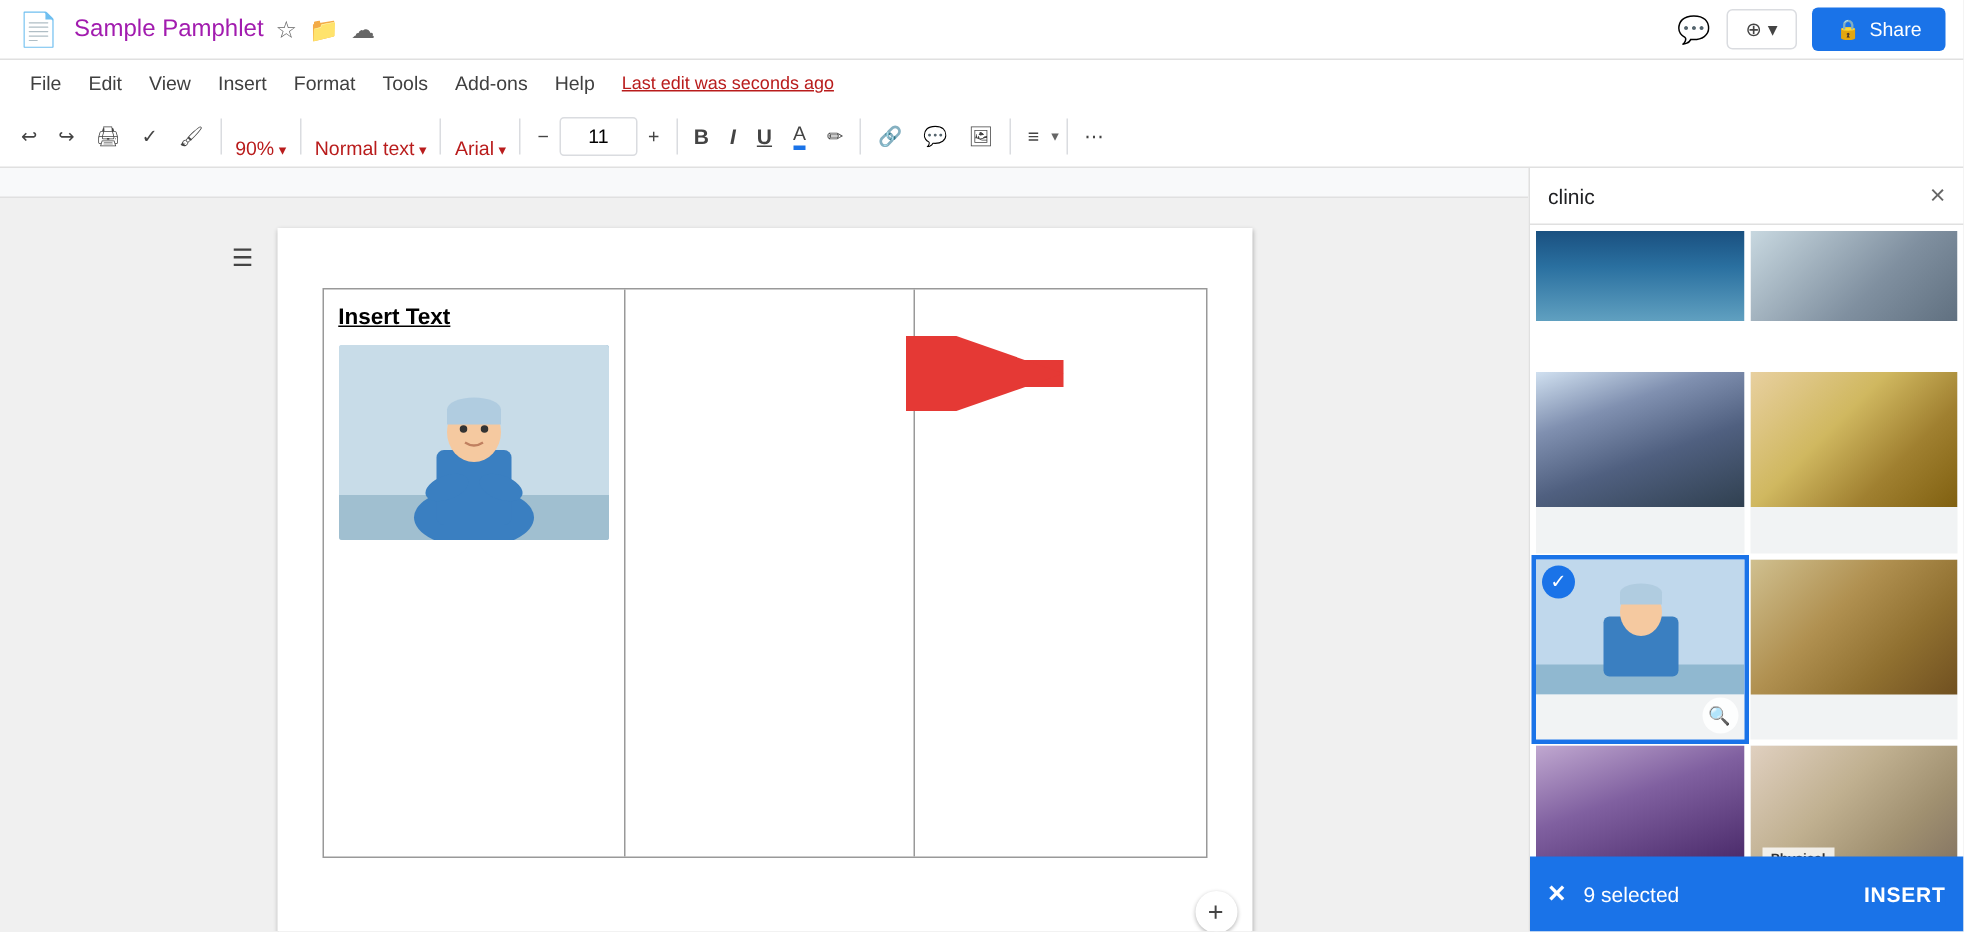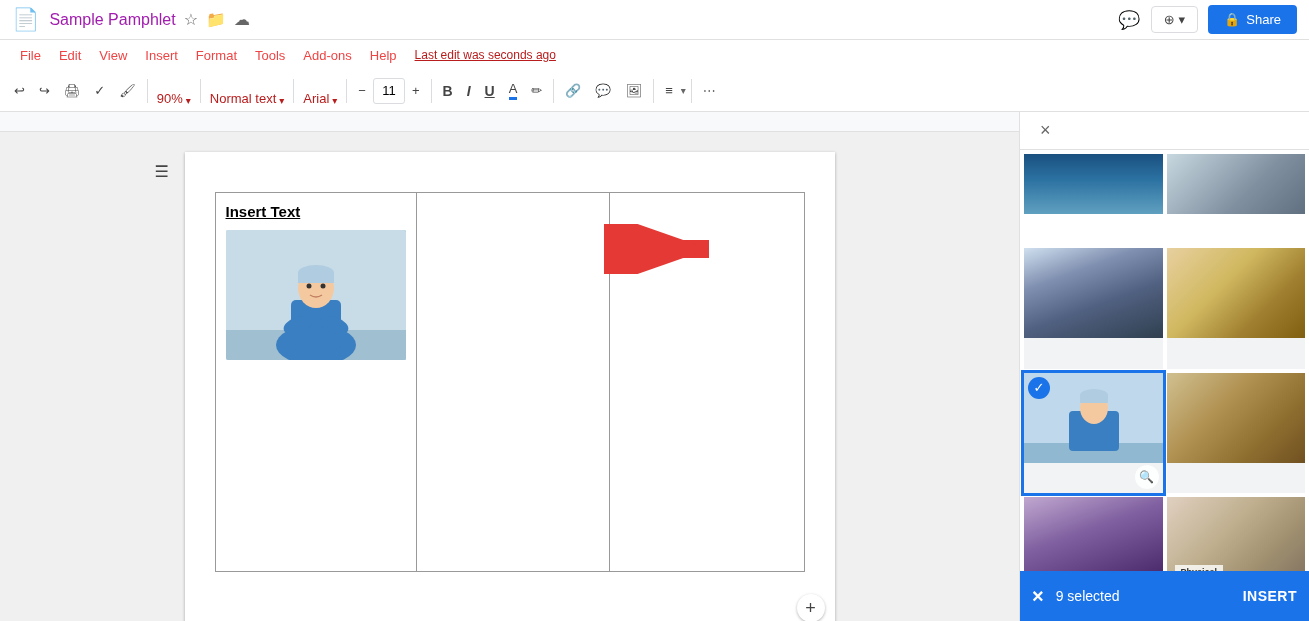--- a/index.html
+++ b/index.html
@@ -25,41 +25,41 @@
       background: #1a73e8; border: none; border-radius: 4px; padding: 7px 16px;
       color: #fff; font-size: 13px; cursor: pointer; display: flex; align-items: center; gap: 6px;
     }
 
     
     .menu-bar {
       display: flex; align-items: center; background: #fff; padding: 2px 12px; height: 30px;
       gap: 2px;
     }
     .menu-bar .menu-item {
-      padding: 4px 8px; cursor: pointer; border-radius: 4px; color: #ef4444; font-size: 13px;
+      padding: 4px 8px; cursor: pointer; border-radius: 4px; color: #404040; font-size: 13px;
     }
     .menu-bar .last-edit { color: #b91c1c; font-size: 12px; margin-left: 8px; text-decoration: underline; cursor: pointer; }
 
     
     .toolbar {
       display: flex; align-items: center; background: #fff; padding: 4px 8px; height: 42px;
       border-bottom: 1px solid #e0e0e0; gap: 2px; flex-wrap: nowrap;
     }
     .toolbar .tb-btn {
       padding: 4px 6px; cursor: pointer; border-radius: 3px; color: #444; font-size: 13px;
       border: none; background: none; display: flex; align-items: center;
     }
     .toolbar .tb-divider { width: 1px; height: 24px; background: #dadce0; margin: 0 3px; }
     .toolbar .tb-select {
       border: none; background: none; cursor: pointer; font-size: 13px; color: #b91c1c;
       padding: 4px 4px; border-radius: 3px; display: flex; align-items: flex-end; gap: 3px; margin-top: 16px;
     }
     .toolbar .font-size-ctrl { display: flex; align-items: center; gap: 1px; }
     .toolbar .font-size-ctrl input {
-      width: 32px; border: 1px solid #dadce0; border-radius: 3px; text-align: center;
+      width: 52px; border: 1px solid #dadce0; border-radius: 3px; text-align: center;
       font-size: 13px; padding: 2px; height: 26px;
     }
     .toolbar .format-btn { font-weight: bold; font-size: 14px; }
 
     
     .main-layout { display: flex; height: calc(621px - 40px - 30px - 42px); }
 
     
     .doc-area {
       flex: 1; background: #f0f0f0; overflow: hidden; position: relative;
@@ -287,20 +287,21 @@
 
           <div class="table-cell"></div>
         </div>
         <div class="doc-add-btn">+</div>
       </div>
     </div>
   </div>
 
   <div class="img-sidebar">
     <div class="img-sidebar-header">
+      <input type="text" value="clinic" style="">
       <span class="close-btn">×</span>
     </div>
 
     <div class="img-grid">
 
       <div class="img-item" style="height:60px; overflow:hidden;">
         <div class="img-nurse" style="height:60px; background: linear-gradient(180deg, #1a5080 0%, #2a70a0 40%, #60a0c0 100%);"></div>
       </div>
 
       <div class="img-item" style="height:60px; overflow:hidden;">

